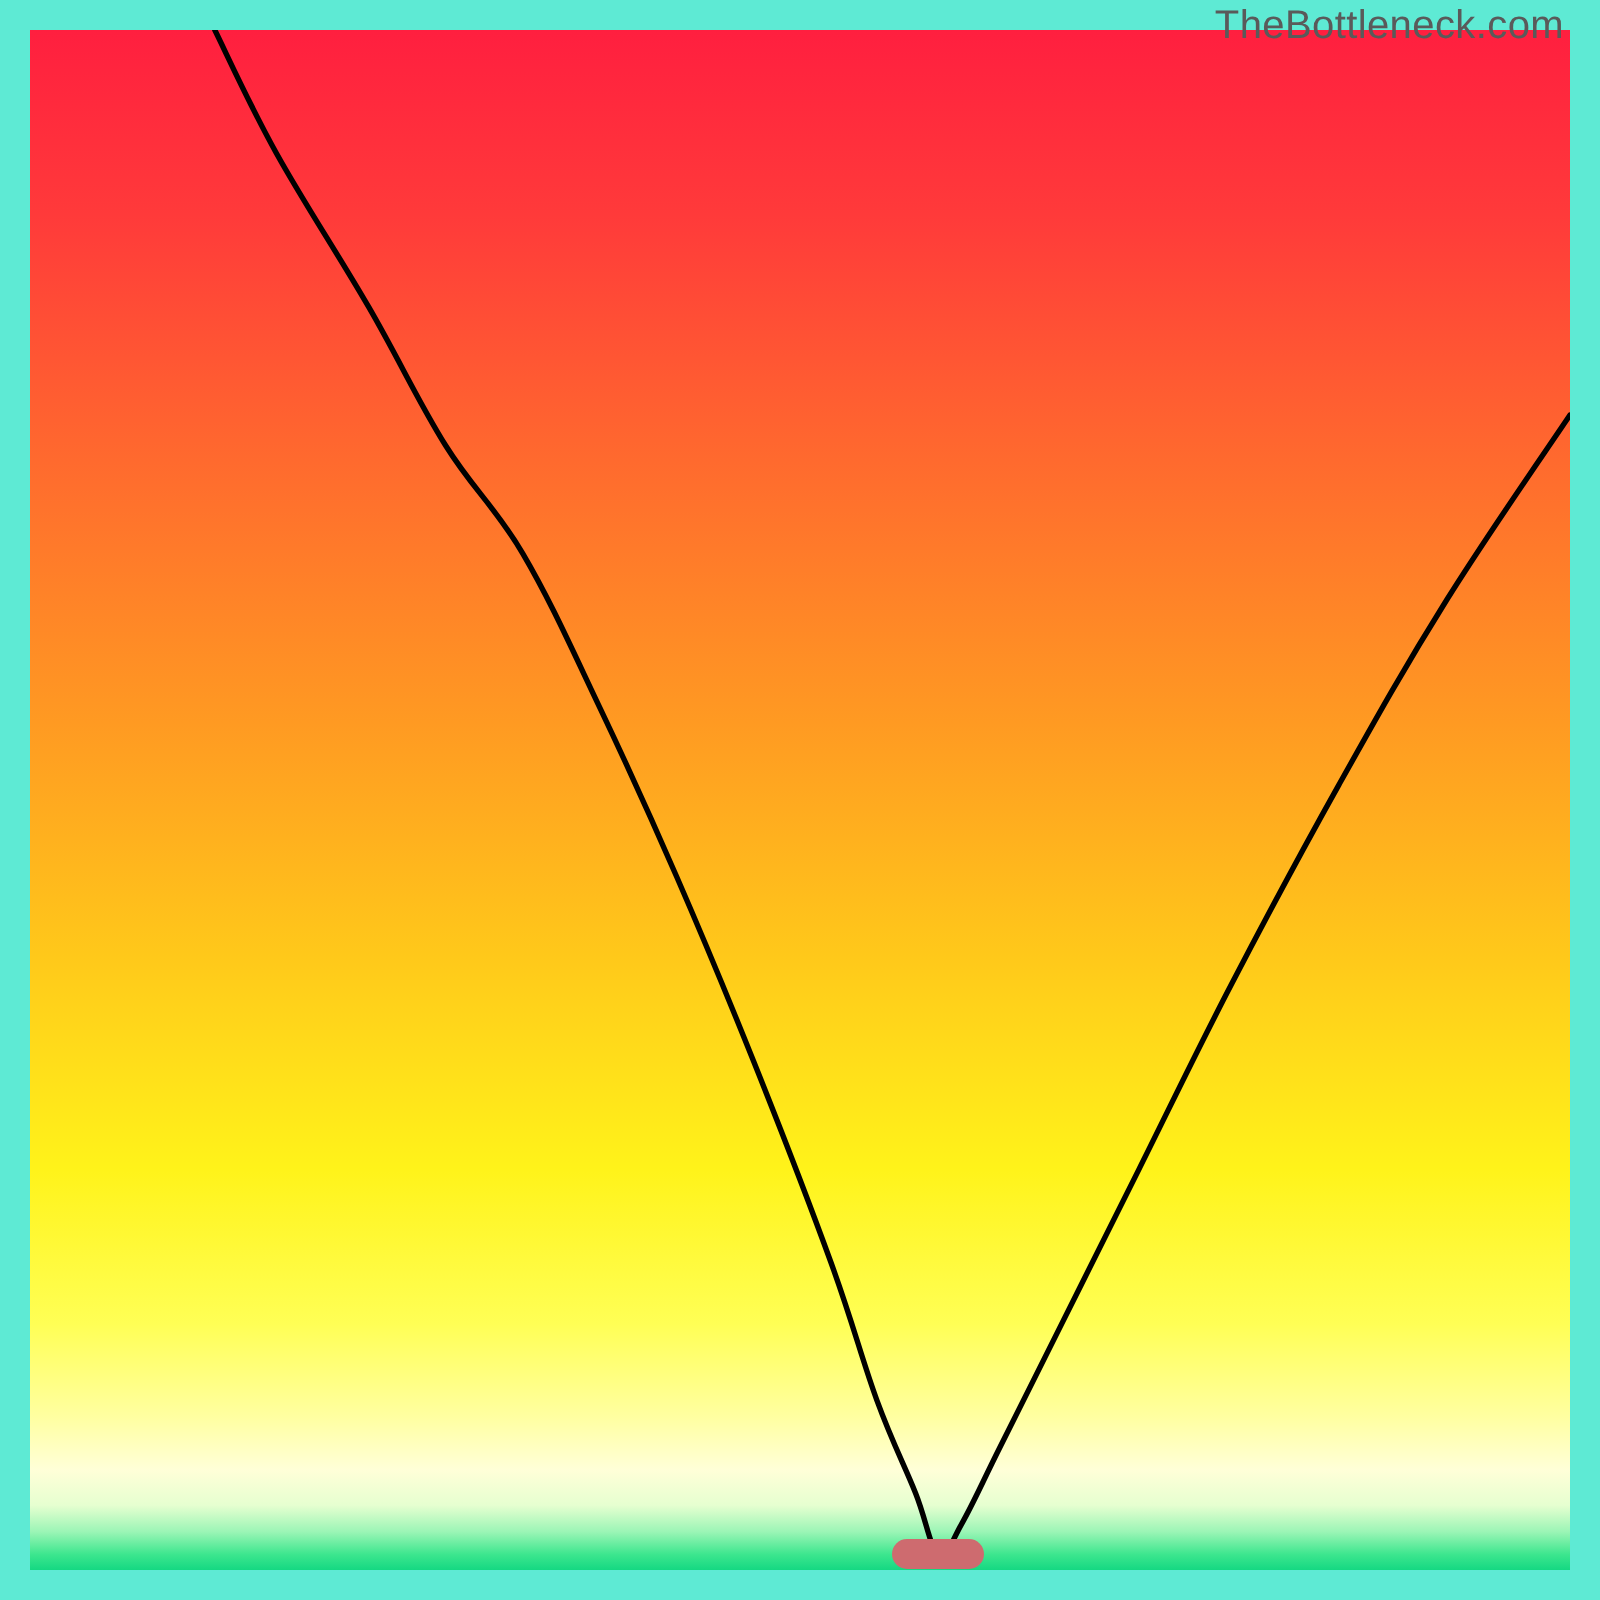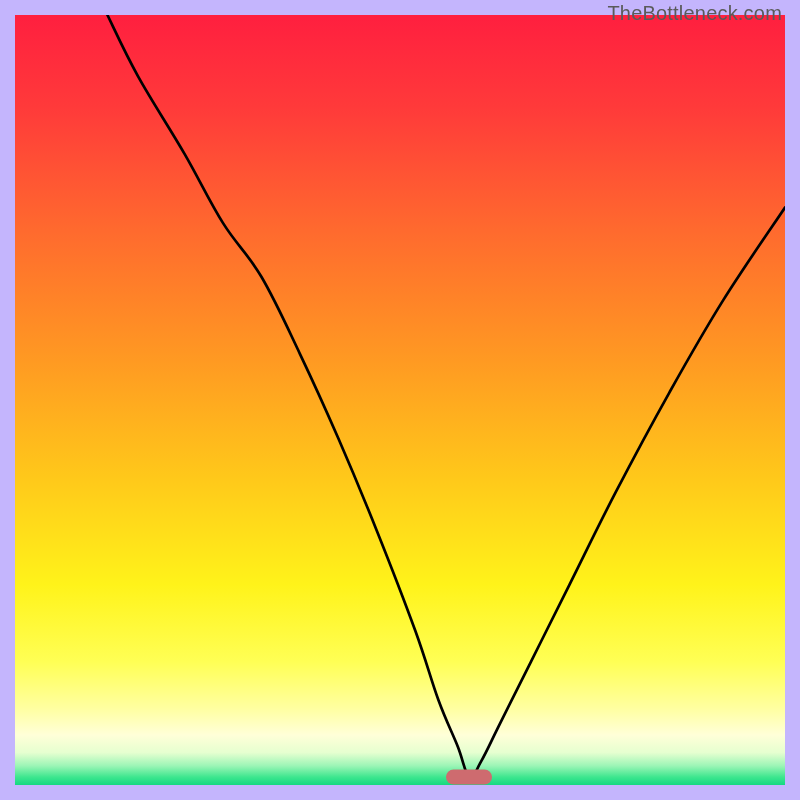--- a/index.html
+++ b/index.html
@@ -8,21 +8,21 @@
     width: 800px;
     height: 800px;
     overflow: hidden;
     background: #000;
     font-family: Arial, Helvetica, sans-serif;
   }
   .canvas {
     position: relative;
     width: 800px;
     height: 800px;
-    background: #c4b5fd;
+    background: #5eead4;
   }
   .chart-area {
     position: absolute;
     left: 15px;
     top: 15px;
     width: 770px;
     height: 770px;
     overflow: hidden;
   }
   .gradient {

